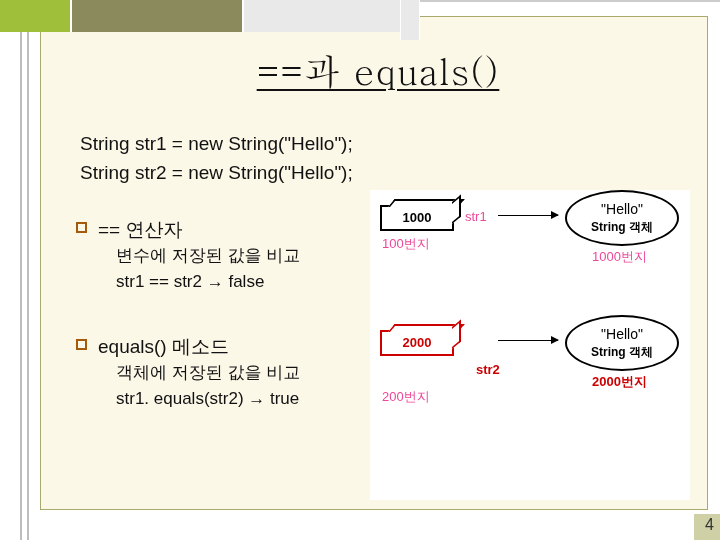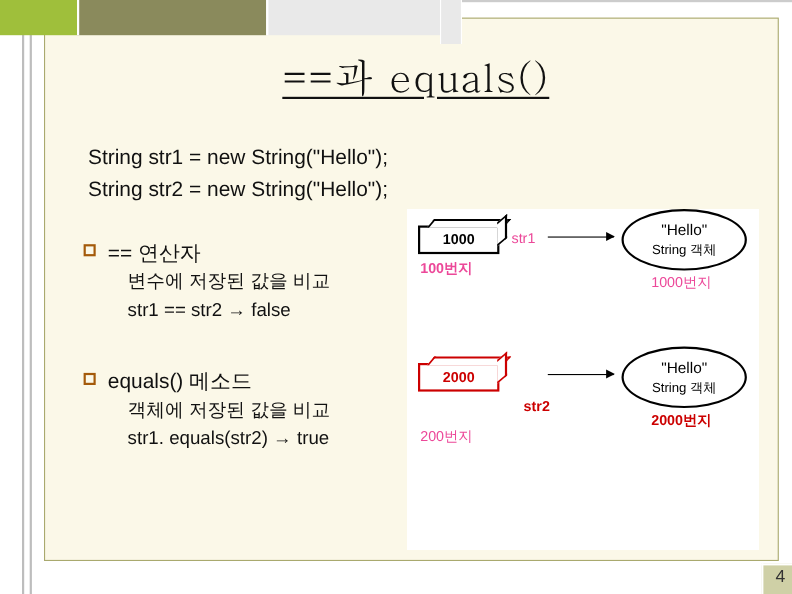--- a/index.html
+++ b/index.html
@@ -211,21 +211,21 @@
     border-radius: 50%;
     background: #fff;
     font-size: 12px;
     display: flex;
     flex-direction: column;
     align-items: center;
     justify-content: center;
     gap: 2px;
   }
   .diagram .ellipse .hello { font-size: 14px; }
-  .diagram .ellipse .objtxt { font-weight: normal; font-size: 12px; }
+  .diagram .ellipse .objtxt { font-weight: bold; font-size: 12px; }
 
   
   .page-num {
     position: absolute;
     right: 6px;
     bottom: 6px;
     font-size: 16px;
     color: #333;
   }
 
@@ -277,21 +277,21 @@
     <div class="sub">str1. equals(str2) → true</div>
   </div>
 </div>
 
 <div class="diagram">
 
   <div class="group" style="left:10px; top:15px;">
     <div class="box3d"><span style="font-weight:bold">1000</span></div>
   </div>
   <div class="lbl" style="left:95px; top:19px;">str1</div>
-  <div class="lbl" style="left:12px; top:45px; font-weight:bold;">100번지</div>
+  <div class="lbl" style="left:12px; top:45px; font-weight:normal;">100번지</div>
 
   <div class="arrow-line" style="left:128px; top:25px; width:60px;"></div>
 
   <div class="ellipse" style="left:195px; top:0px;">
     <div class="hello">"Hello"</div>
     <div class="objtxt">String 객체</div>
   </div>
   <div class="lbl" style="left:222px; top:58px; font-weight:normal;">1000번지</div>
 
   <div class="group red" style="left:10px; top:140px;">

